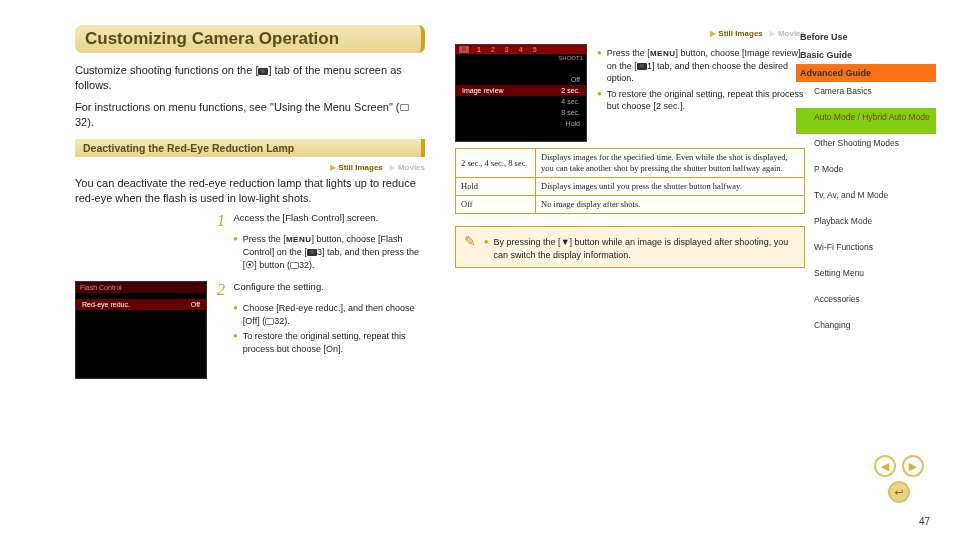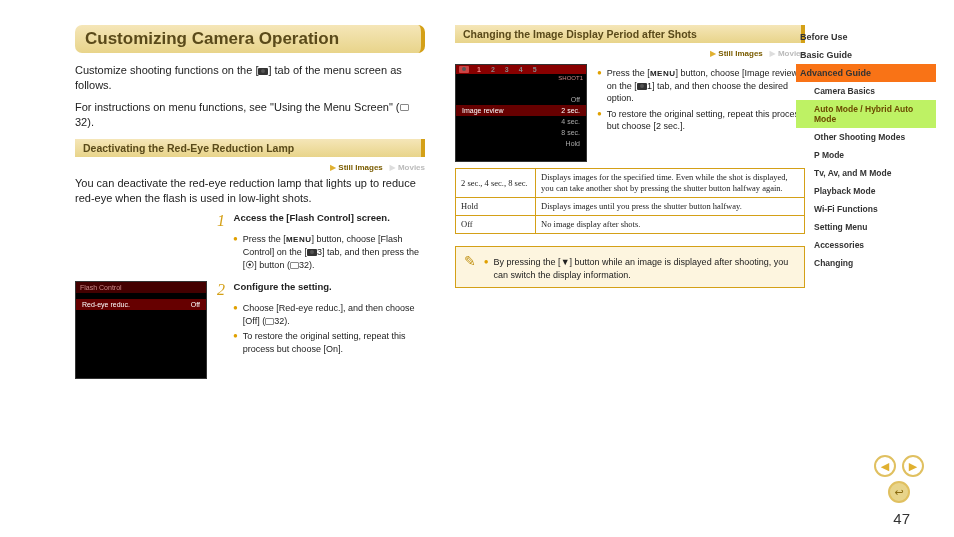--- a/index.html
+++ b/index.html
@@ -62,21 +62,21 @@
   .lcd-tab { color:#e88; padding:0 2px;}
   .lcd-sub { text-align:right; color:#c88; font-size:6px; padding:1px 3px; }
   .lcd-row { display:flex; justify-content:space-between; padding:2px 6px; font-size:7px; }
   .lcd-sel { background:#600; color:#fff; }
   .step-body { margin-left:10px; flex:1; }
   .step-num {
     font-family: "Times New Roman", serif;
     font-size: 16px; color:#d4a017; font-style:italic;
     display:inline-block; width:14px; vertical-align:top;
   }
-  .step-title { font-weight:bold; font-size:9.5px; display:inline-block; margin-bottom:3px;}
+  .step-title { font-weight:normal; font-size:9.5px; display:inline-block; margin-bottom:3px;}
   .bullet { display:flex; margin:3px 0 0 16px; font-size:9px; line-height:1.4; }
   .bullet .dot { color:#e0a000; margin-right:5px; font-size:8px; }
   .menu-txt { font-family: Arial; font-weight:bold; font-size:8px; letter-spacing:0.5px;}
   table.opt {
     border-collapse: collapse; width:100%; margin-top:6px; font-size:8.5px;
     border:1px solid #d4a017;
     font-family:Liberation Serif, serif;
   }
   table.opt td {
     border:1px solid #d4a017; padding:3px 5px; line-height:1.3;
@@ -92,40 +92,40 @@
   }
   .pencil { color:#c09010; font-size:14px; margin-right:8px; }
   
   .sidebar {
     position:absolute;
     right:18px; top:28px;
     width:140px;
     font-size:9px;
   }
   .side-item { padding:4px 4px; font-weight:bold; color:#333; cursor:pointer; }
-  .side-sub { padding:4px 4px 4px 18px; font-weight:bold; color:#333; cursor:pointer; font-size:8.5px;}
+  .side-sub { padding:4px 4px 12px 18px; font-weight:normal; color:#333; cursor:pointer; font-size:8.5px;}
   .side-active { background:#f97316; }
-  .side-sub.side-active { background:#bef264; color:#6a4a00; }
+  .side-sub.side-active { background:#84cc16; color:#6a4a00; }
   
   .nav {
     position:absolute;
     right:30px; bottom:30px;
     text-align:center;
   }
   .nav-row { display:flex; gap:6px; justify-content:center; margin-bottom:4px;}
   .circ {
     width:22px; height:22px; border-radius:50%;
     border:2px solid #e0c060; background:#fff;
     display:flex; align-items:center; justify-content:center;
     color:#e0b030; font-size:11px; cursor:pointer;
   }
   .circ.filled { background:#e8d48a; color:#8a6a10;}
   .pgnum {
-    position:absolute; right:44px; bottom:10px;
-    font-size:15px; color:#333;
+    position:absolute; right:24px; bottom:10px;
+    font-size:10px; color:#333;
   }
 </style>
 </head>
 <body>
 
 <div class="page">
 
   <div class="col">
     <div class="title-bar">
       <h1>Customizing Camera Operation</h1>
@@ -179,23 +179,20 @@
         </div>
         <div class="bullet">
             <span class="dot">●</span>
           <span>To restore the original setting, repeat this process but choose [On].</span>
         </div>
       </div>
     </div>
   </div>
 
   <div class="col2">
-    <div class="section-bar" style="margin-top:0">
-      <h2>Changing the Image Display Period after Shots</h2>
-    </div>
     <div class="media-line">
       <span class="tri-y">▶</span> <span class="still">Still Images</span>&nbsp;&nbsp;
       <span class="tri-y" style="color:#ddd">▶</span> <span class="movies">Movies</span>
     </div>
 
     <div class="step-row">
       <div class="lcd">
         <div class="lcd-hdr">
             <span class="cam" style="background:#c44"></span>
             <span class="lcd-tab">1</span>

